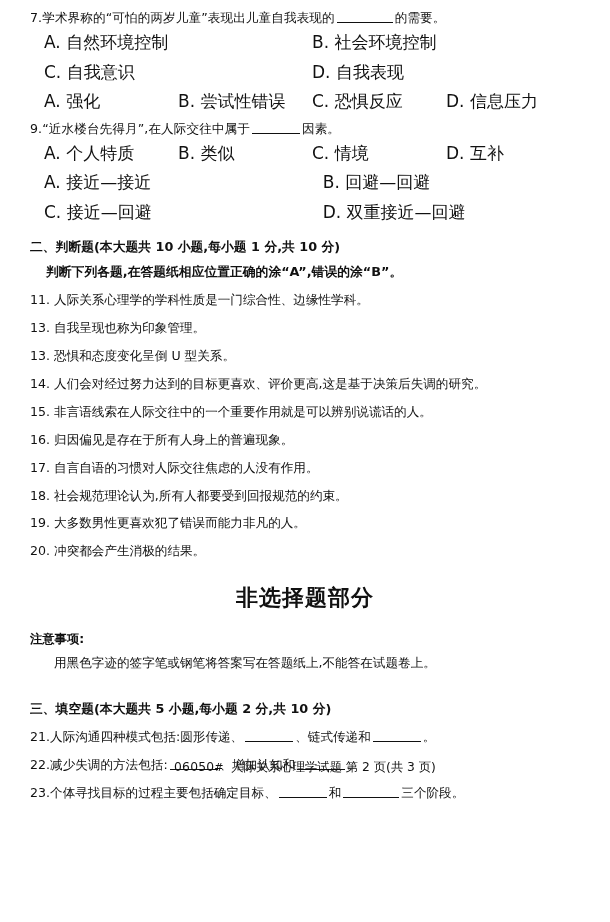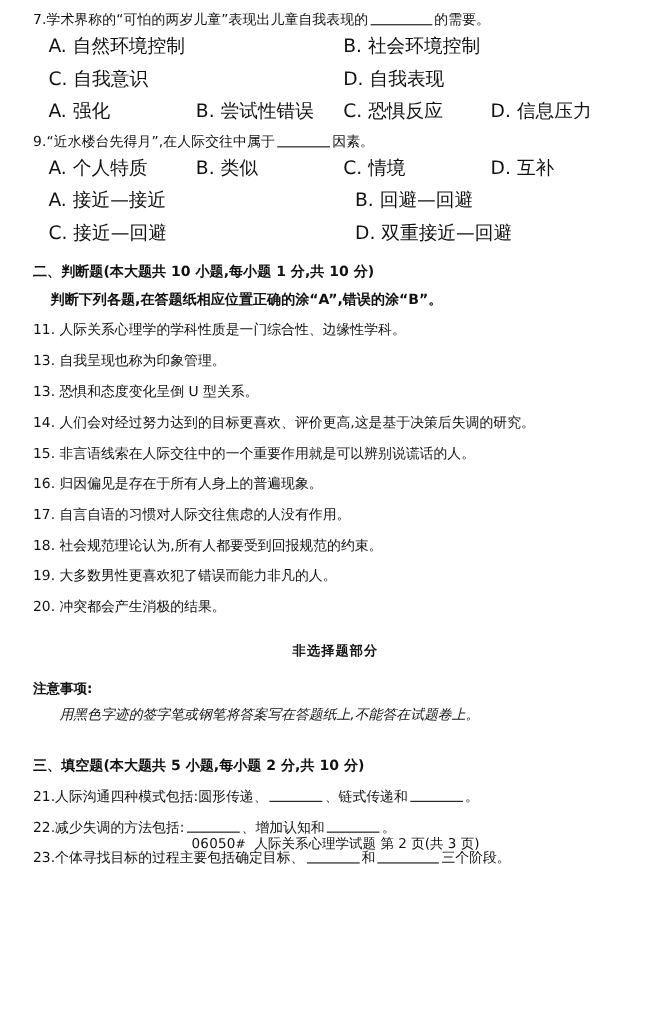--- a/index.html
+++ b/index.html
@@ -68,36 +68,35 @@
     margin: 0 0 10px 0;
     padding-left: 16px;
   }
   .tf-item {
     font-size: 12.6px;
     line-height: 1.5;
     margin: 0 0 9px 0;
   }
   .big-title {
     text-align: center;
-    font-size: 12px;
+    font-size: 22px;
     font-weight: bold;
     margin: 22px 0 18px 0;
     letter-spacing: 1px;
   }
   .notice-title {
     font-size: 12.3px;
     font-weight: bold;
     margin: 0 0 6px 0;
   }
   .notice-body {
     font-size: 12.6px;
     line-height: 1.5;
     padding-left: 24px;
     margin: 0;
-    font-style: italic;
   }
   .fill-head {
     font-size: 12.8px;
     font-weight: bold;
     margin: 28px 0 10px 0;
   }
   .footer {
     position: absolute;
     left: 0;
     right: 0;

